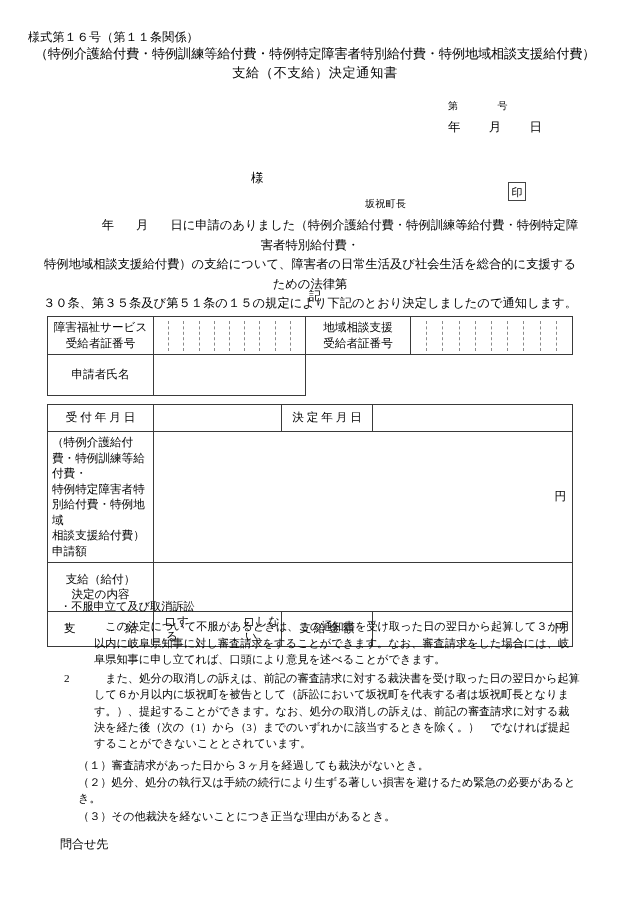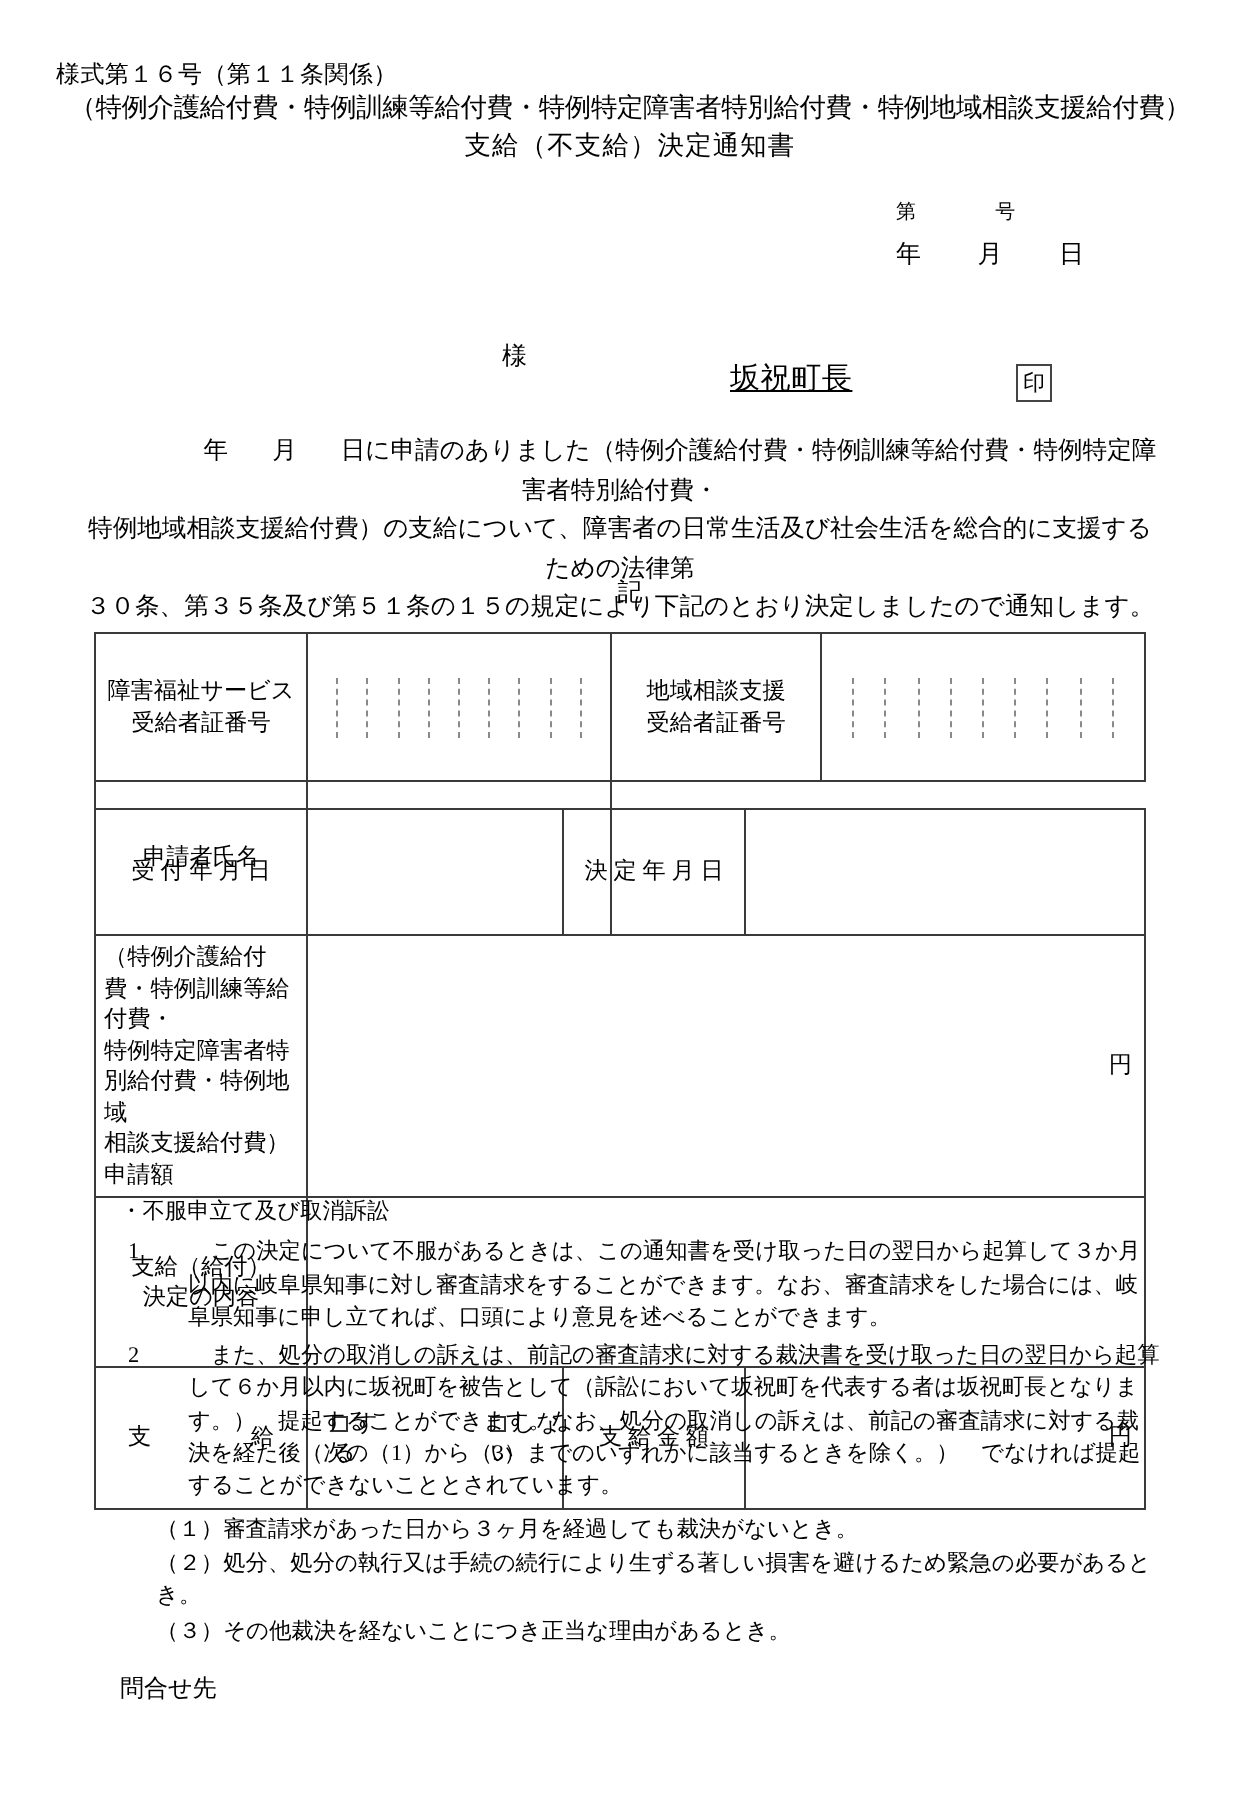--- a/index.html
+++ b/index.html
@@ -51,25 +51,24 @@
     font-size: 12.5px;
     white-space: nowrap;
   }
   .doc-date .gap2 { display: inline-block; width: 22px; }
 
   .addressee {
     left: 251px; top: 170px;
     font-size: 12.5px;
   }
   .issuer {
-    left: 365px; top: 180px;
-    font-size: 15px;
+    left: 365px; top: 197px;
+    font-size: 10px;
     letter-spacing: 0.3px;
     white-space: nowrap;
-    text-decoration: underline;
   }
   .seal-box {
     left: 508px; top: 182px;
     width: 18px; height: 19px;
     border: 1px solid #444;
     font-size: 11px;
     line-height: 18px;
     text-align: center;
     box-sizing: border-box;
   }
@@ -102,21 +101,21 @@
     padding: 0;
     vertical-align: middle;
     line-height: 15.5px;
   }
   .tbl-top {
     left: 47px; top: 316px;
     width: 525px;
   }
   .lbl {
     text-align: center;
-    padding: 21px 2px !important;
+    padding: 3px 2px !important;
   }
   .numgrid {
     display: flex;
     width: 100%;
     height: 100%;
   }
   .numgrid > i {
     flex: 1 1 0;
     border-right: 1px dashed #8a8a8a;
     height: 30px;

